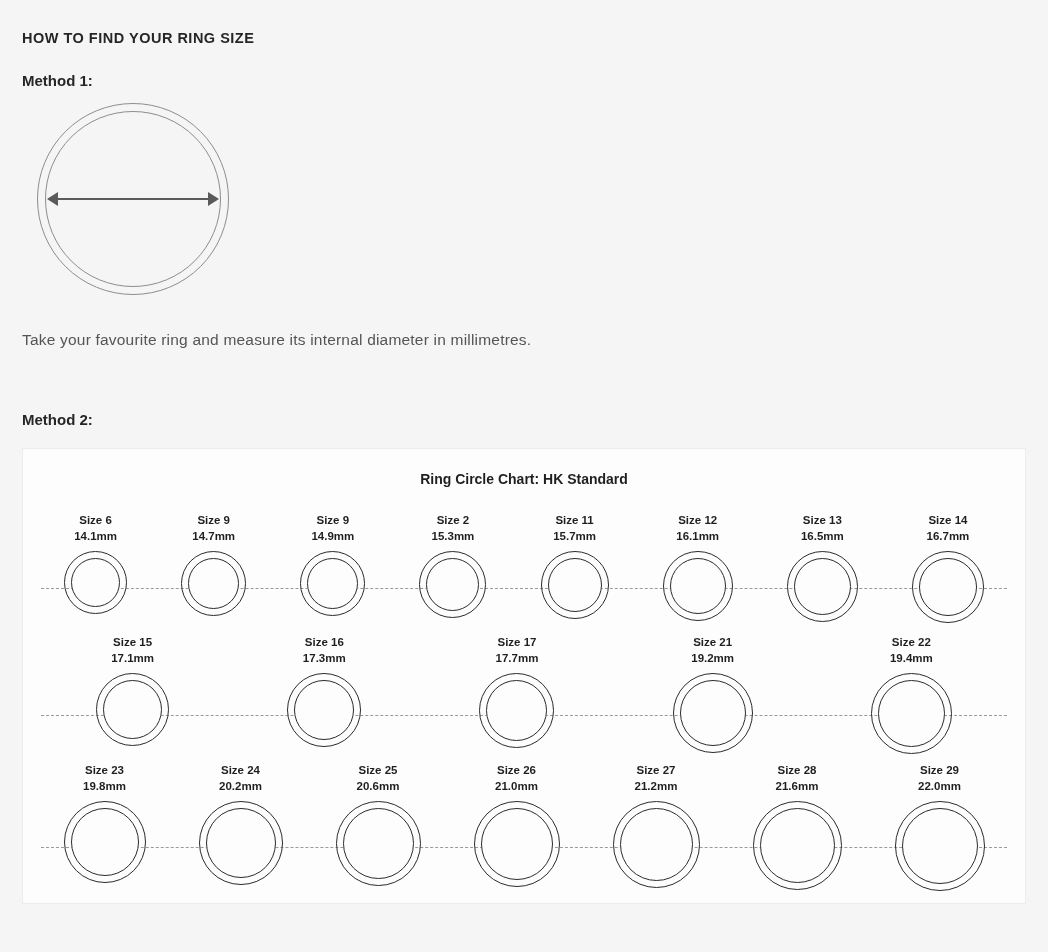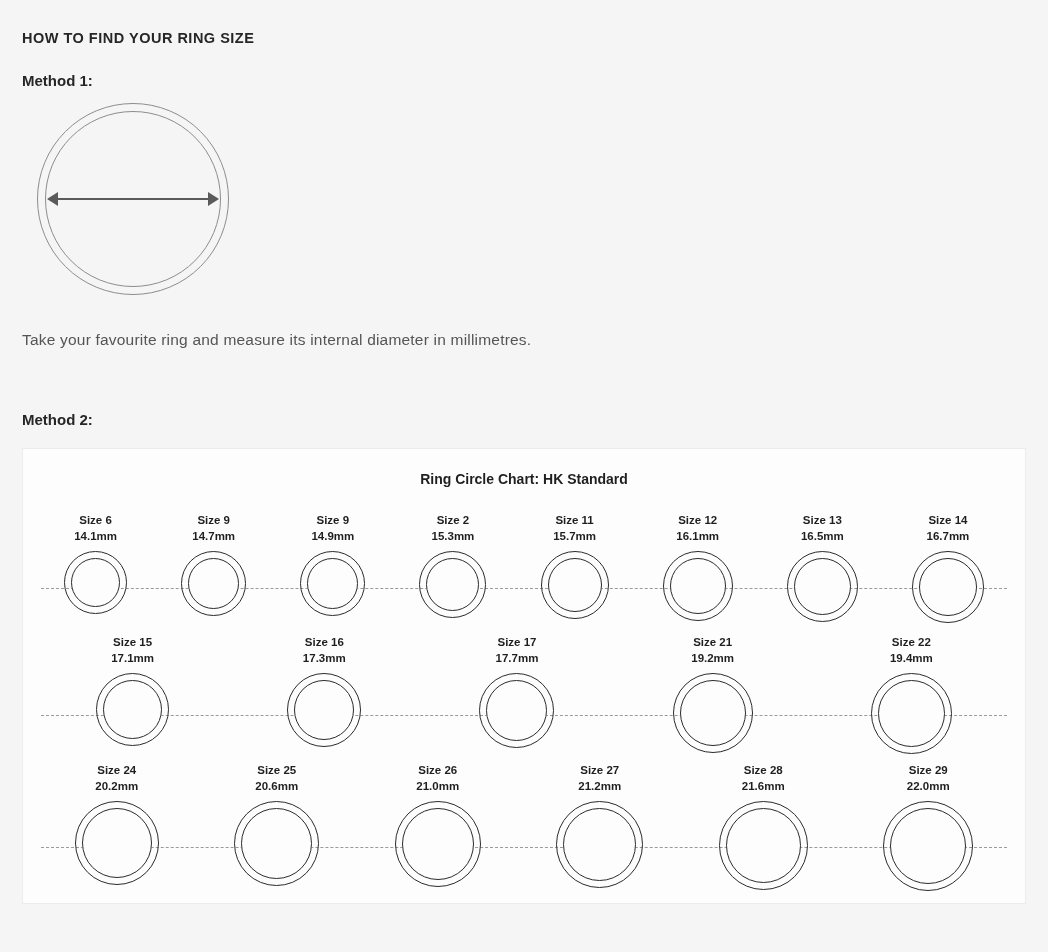--- a/index.html
+++ b/index.html
@@ -312,20 +312,29 @@
                 <div class="ring-outer" style="width: 81px; height: 81px;"></div>
                 <div class="ring-inner" style="left: 7px; top: 7px; width: 67px; height: 67px;"></div>
               </div>
             </div>
           </div>
         </div>
         <div class="ring-row r3">
           <div class="dash-line" style="top: 84px;"></div>
           <div class="row-items">
             <div class="ring-item">
+              <div class="ring-label">Size 23</div>
+              <div class="ring-label">19.8mm</div>
+              <div class="ring-gfx" style="width: 82px; height: 82px;">
+                <div class="ring-hole" style="left: 7px; top: 7px; width: 68px; height: 68px;"></div>
+                <div class="ring-outer" style="width: 82px; height: 82px;"></div>
+                <div class="ring-inner" style="left: 7px; top: 7px; width: 68px; height: 68px;"></div>
+              </div>
+            </div>
+            <div class="ring-item">
               <div class="ring-label">Size 24</div>
               <div class="ring-label">20.2mm</div>
               <div class="ring-gfx" style="width: 84px; height: 84px;">
                 <div class="ring-hole" style="left: 7px; top: 7px; width: 70px; height: 70px;"></div>
                 <div class="ring-outer" style="width: 84px; height: 84px;"></div>
                 <div class="ring-inner" style="left: 7px; top: 7px; width: 70px; height: 70px;"></div>
               </div>
             </div>
             <div class="ring-item">
               <div class="ring-label">Size 25</div>

